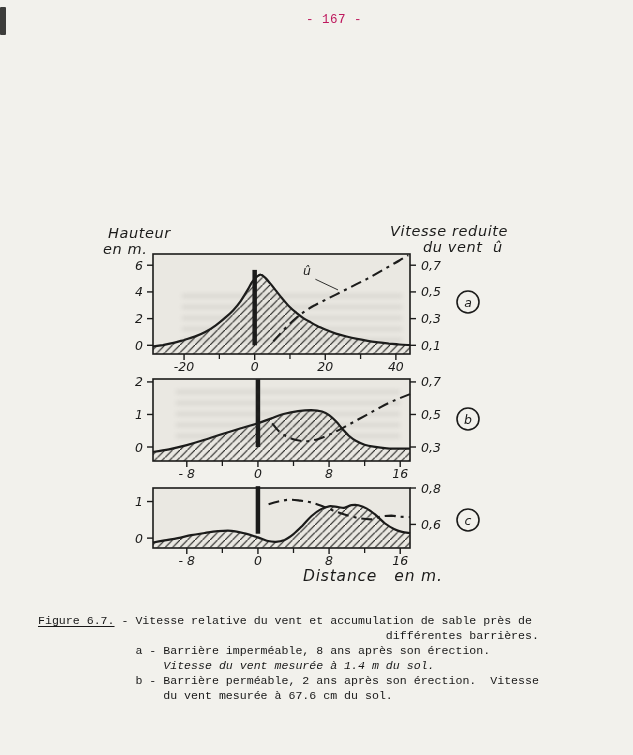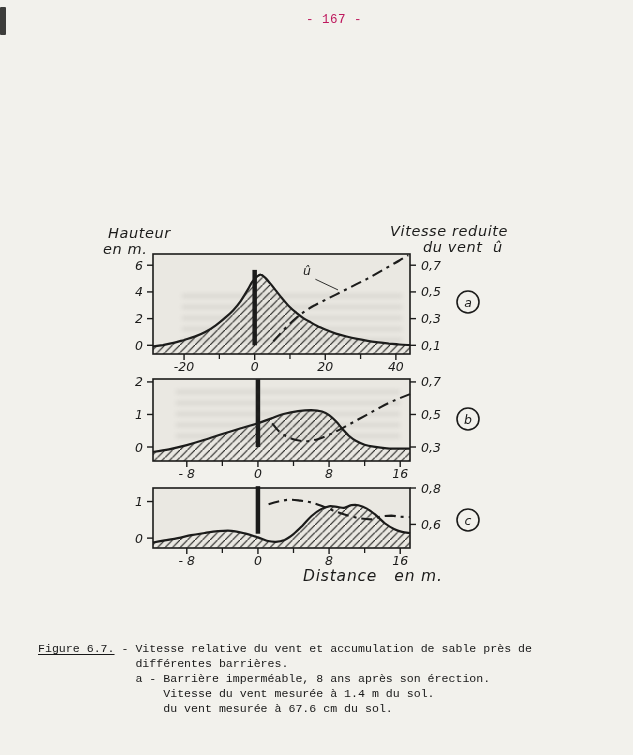--- a/index.html
+++ b/index.html
@@ -144,19 +144,20 @@
           <circle cx="468" cy="520" r="11" fill="none" stroke="#1b1b1a" stroke-width="1.6"></circle>
           <text x="468" y="524.5" text-anchor="middle" class="tick" font-size="13">c</text>
         </g>
       </g>
   </svg>
 
   <div class="bleed b1"></div>
   <div class="bleed b2"></div>
 
   <div class="caption" id="caption">
-      <div class="cap-line" style="padding-left: 0ch; margin-top: 28px;"><span class="u">Figure 6.7.</span> - Vitesse relative du vent et accumulation de sable près de</div>
-      <div class="cap-line" style="padding-left: 14ch;">différentes barrières.</div>
+      <div class="cap-line" style="padding-left: 0ch;"><span class="u">Figure 6.7.</span> - Vitesse relative du vent et accumulation de sable près de</div>
+      <div class="cap-line" style="padding-left: 14ch; text-align: right;">différentes barrières.</div>
       <div class="cap-line" style="padding-left: 14ch;">a - Barrière imperméable, 8 ans après son érection.</div>
-      <div class="cap-line" style="padding-left: 18ch;">Vitesse du vent mesurée à 1.4 m du sol.</div>
+      <div class="cap-line" style="padding-left: 18ch; font-style: italic;">Vitesse du vent mesurée à 1.4 m du sol.</div>
+      <div class="cap-line" style="padding-left: 14ch;">b - Barrière perméable, 2 ans après son érection.  Vitesse</div>
       <div class="cap-line" style="padding-left: 18ch;">du vent mesurée à 67.6 cm du sol.</div>
     </div>
 </div>
 
 </body></html>

